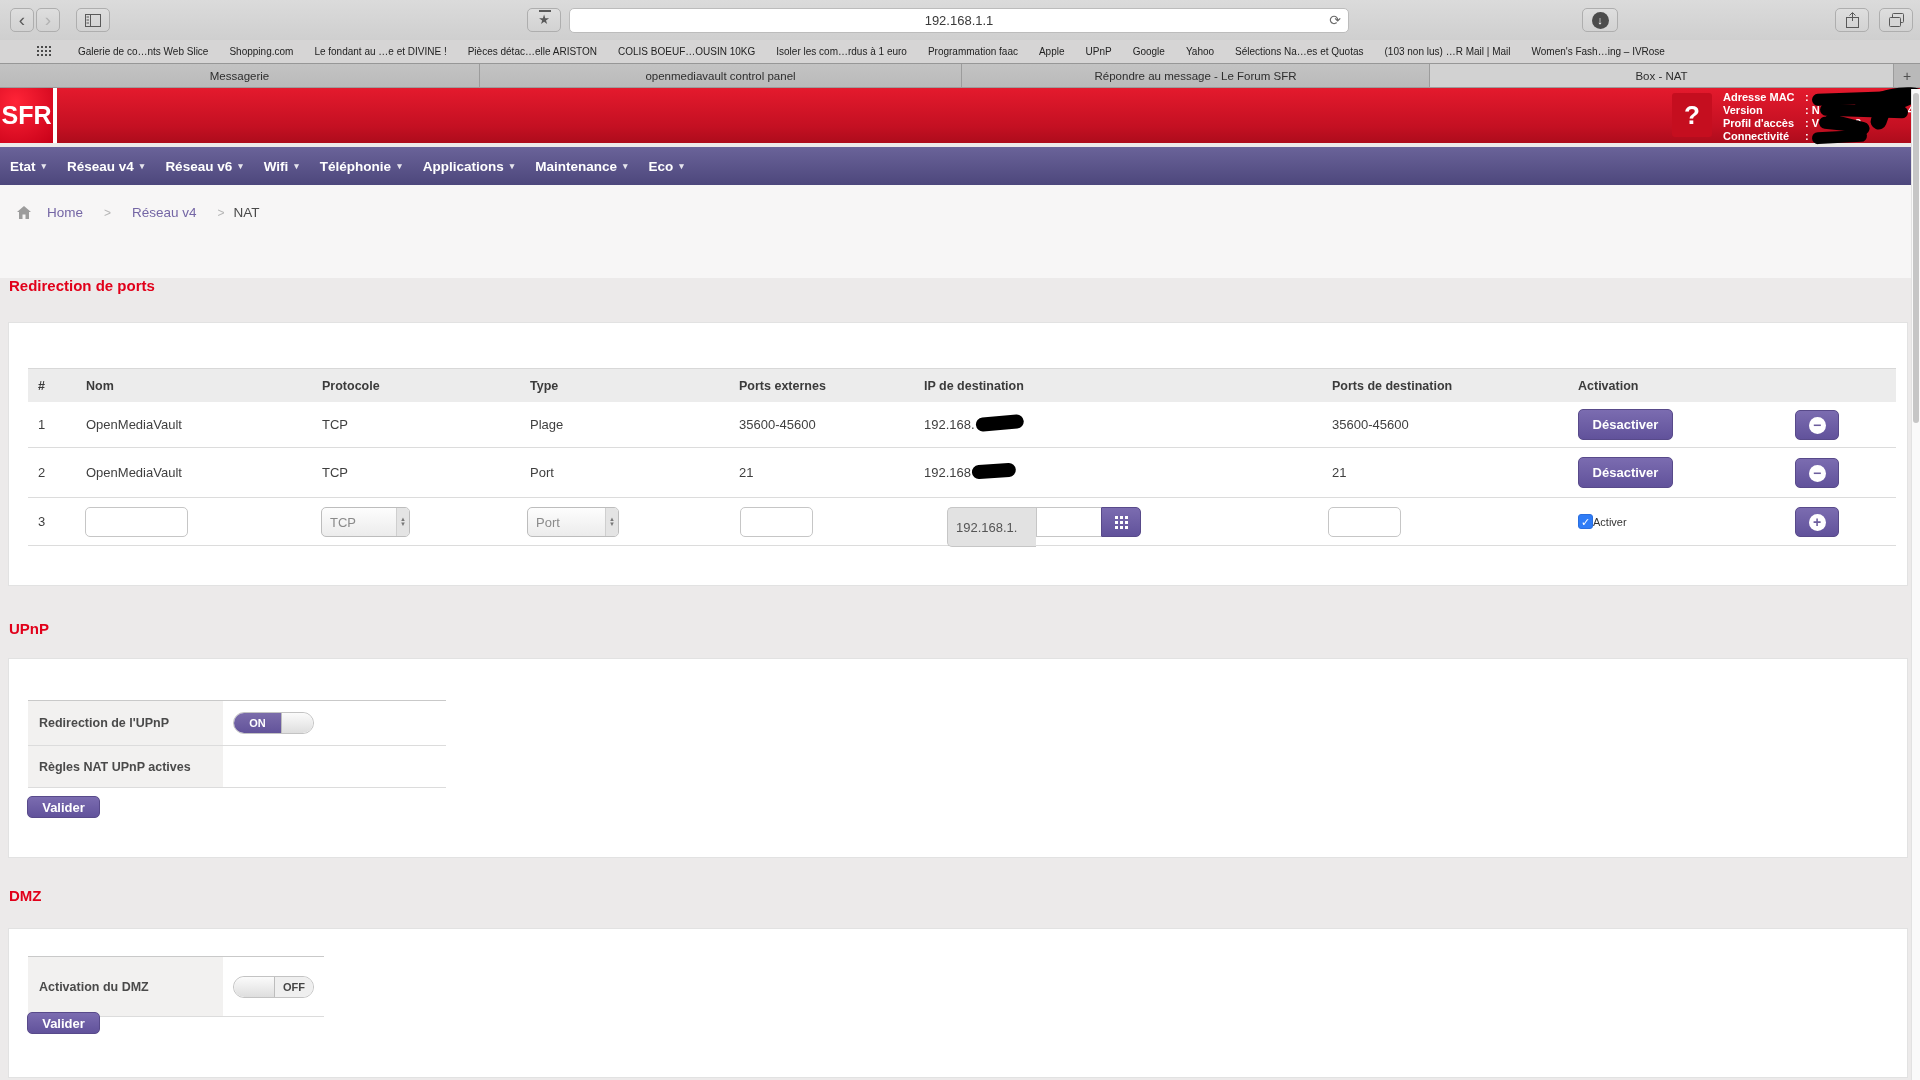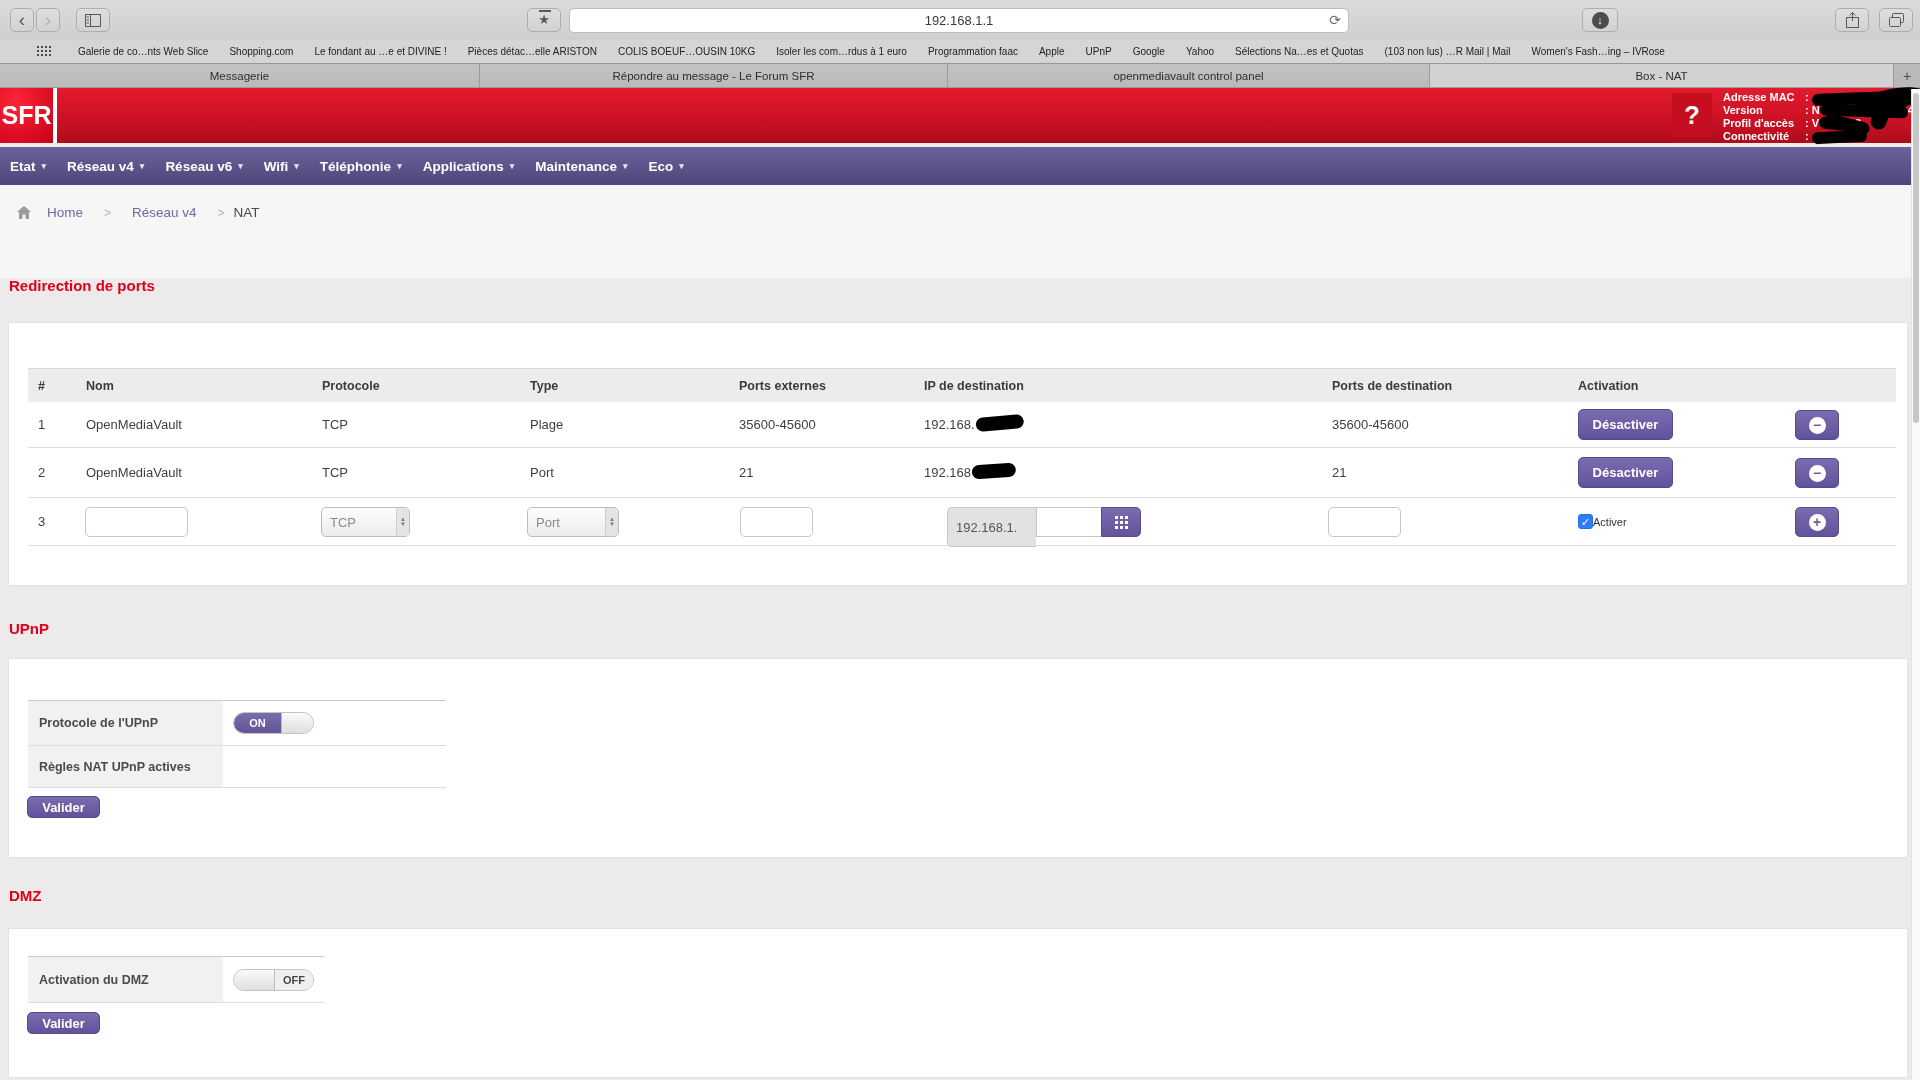--- a/index.html
+++ b/index.html
@@ -187,22 +187,22 @@
     <span class="bm">UPnP</span>
     <span class="bm">Google</span>
     <span class="bm">Yahoo</span>
     <span class="bm">Sélections Na…es et Quotas</span>
     <span class="bm">(103 non lus) …R Mail | Mail</span>
     <span class="bm">Women's Fash…ing – IVRose</span>
   </div>
 
   <div class="tabbar">
     <div class="tab" style="width:480px;">Messagerie</div>
+    <div class="tab" style="width:482px;">openmediavault control panel</div>
     <div class="tab" style="width:468px;">Répondre au message - Le Forum SFR</div>
-    <div class="tab" style="width:482px;">openmediavault control panel</div>
     <div class="tab active" style="width:464px;">Box - NAT</div>
     <div class="newtab">+</div>
   </div>
 
   <div class="banner">
     <div class="sfr-logo">SFR</div>
     <div class="logosep"></div>
     <div class="help-tile">?</div>
     <div class="binfo">
       <div class="iline"><span class="ilabel">Adresse MAC</span><span>:</span> <span></span><span class="scrib" style="width:112px;transform:rotate(-2deg);"></span><span></span></div>
@@ -348,39 +348,39 @@
           <span class="circle">+</span>
         </div>
     </div>
   </div>
 
   <div class="sec-title" style="top:620px;">UPnP</div>
 
   <div class="panel" style="top:658px;height:200px;">
     <div class="kvtopline" style="top:41px;width:418px;"></div>
     <div class="kvrow" style="top:42px;width:418px;height:45px;">
-      <span class="kvlabel">Protocole de l'UPnP</span>
+      <span class="kvlabel">Redirection de l'UPnP</span>
       <span class="kvvalue" style="width:223px;">
         <span class="toggle">
           <span class="tg-on-label">ON</span>
           <span class="tg-knob"></span>
         </span>
       </span>
     </div>
     <div class="kvrow" style="top:87px;width:418px;height:42px;">
       <span class="kvlabel">Règles NAT UPnP actives</span>
     </div>
     <div class="btn-purple valider" style="position:absolute;left:18px;top:137px;">Valider</div>
   </div>
 
   <div class="sec-title" style="top:887px;">DMZ</div>
 
   <div class="panel" style="top:928px;height:150px;">
     <div class="kvtopline" style="top:27px;width:296px;"></div>
-    <div class="kvrow" style="top:28px;width:296px;height:46px;padding-left:18px;">
+    <div class="kvrow" style="top:28px;width:296px;height:60px;padding-left:18px;">
       <span class="kvlabel">Activation du DMZ</span>
       <span class="kvvalue" style="width:101px;">
         <span class="toggle">
           <span class="tg-knob-l"></span>
           <span class="tg-off-label">OFF</span>
         </span>
       </span>
     </div>
     <div class="btn-purple valider" style="position:absolute;left:18px;top:83px;">Valider</div>
   </div>

